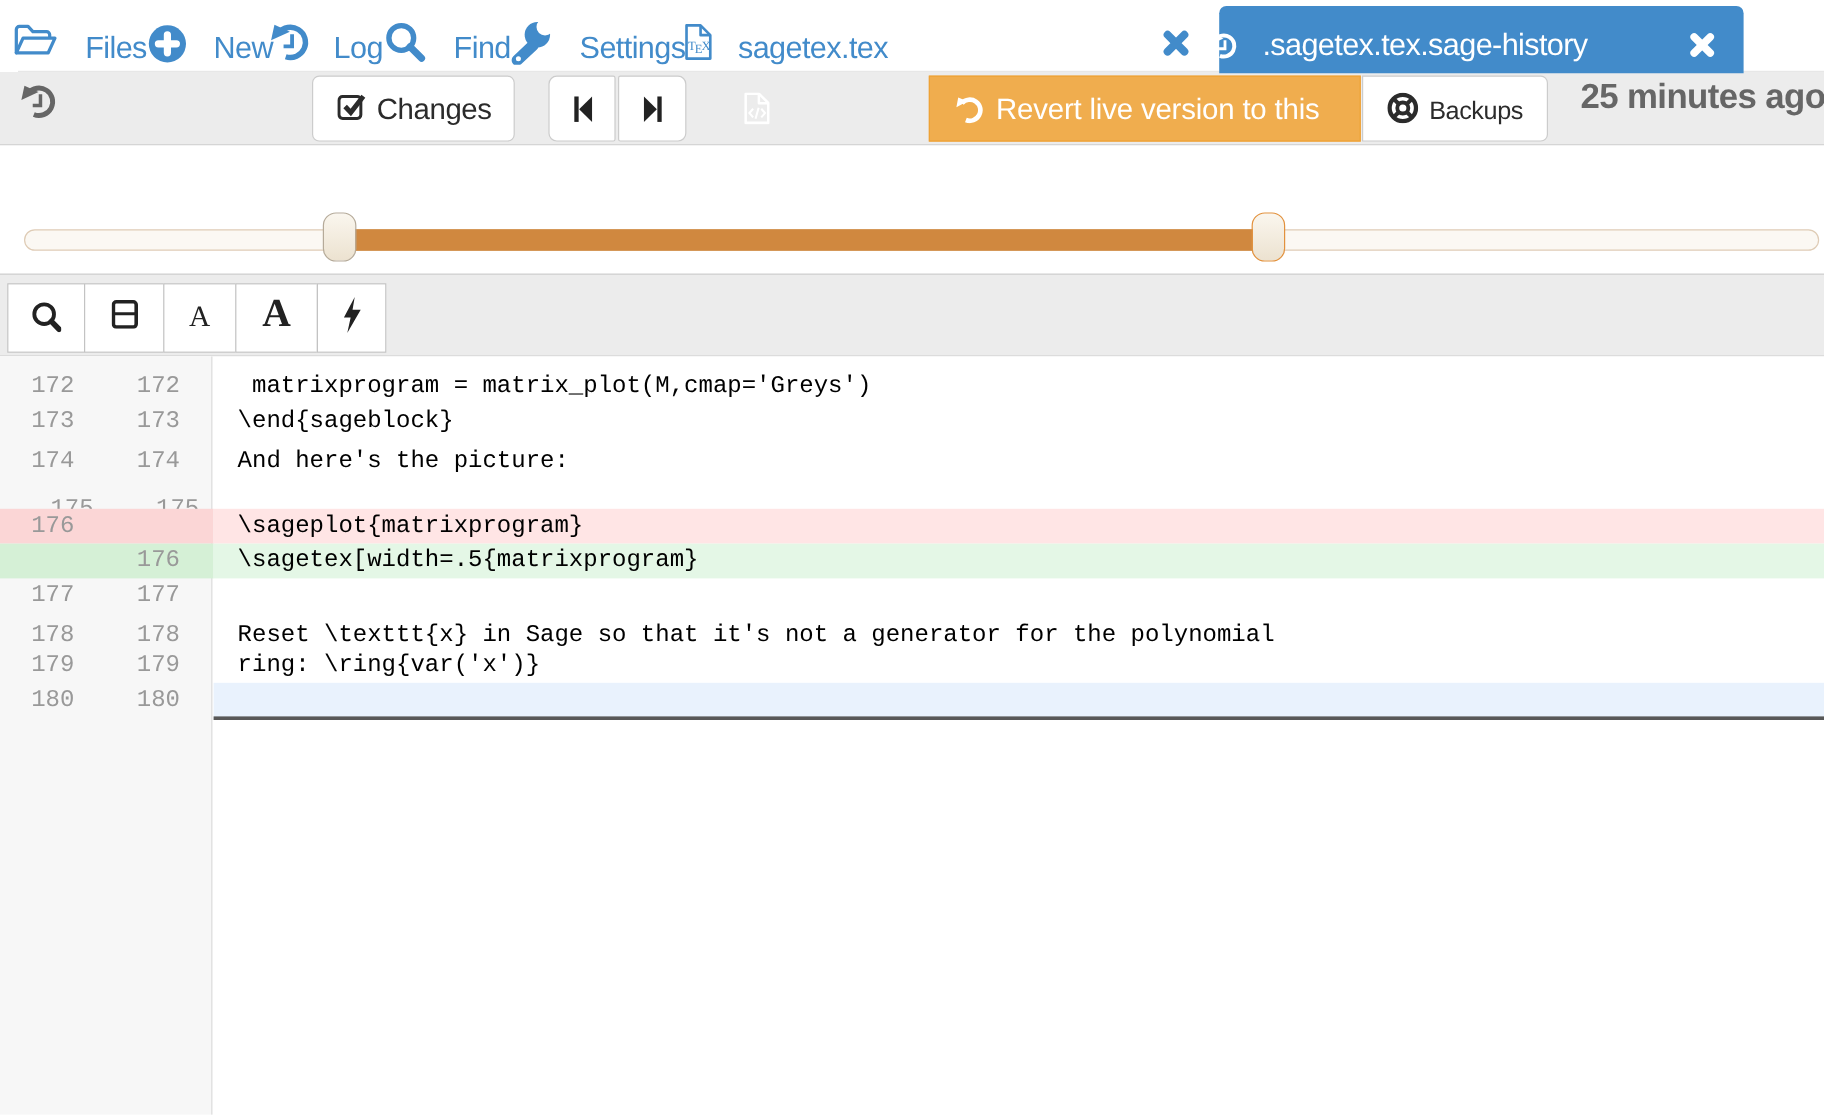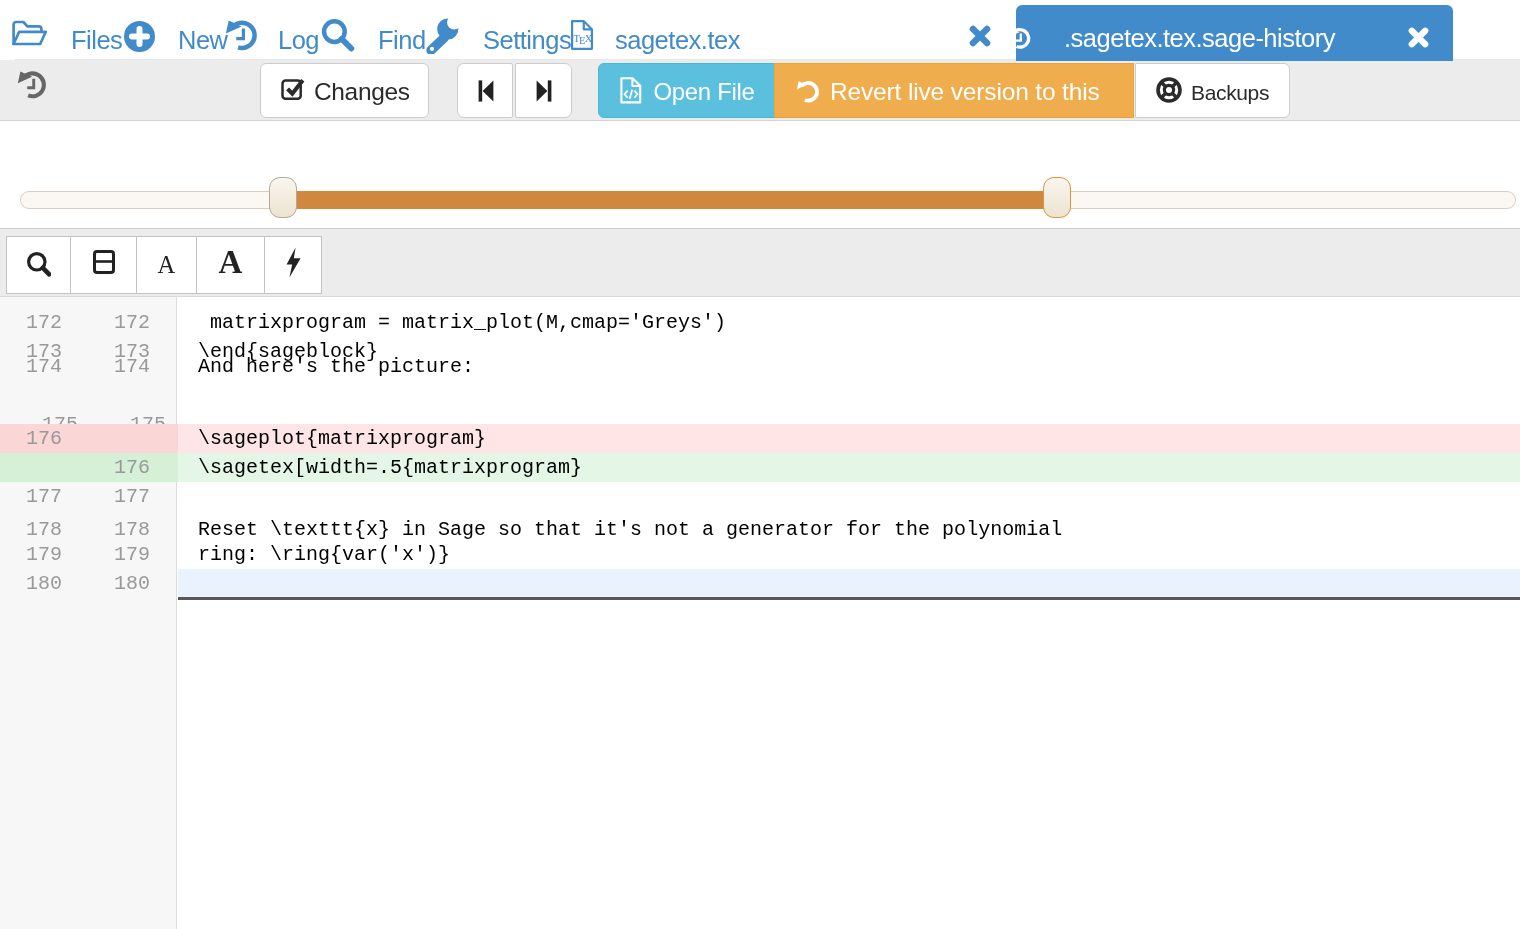--- a/index.html
+++ b/index.html
@@ -7,21 +7,21 @@
   font-family:"Liberation Sans", sans-serif; }
 #page { position:relative; width:1520px; height:929px; }
 svg { position:absolute; display:block; }
 
 
 #tabbar { position:absolute; left:15px; top:0; width:1520px; height:60px;
   background:#fff; border-bottom:1px solid #e7e7e7; }
 .navlabel { position:absolute; color:#428bca; font-size:25.5px; line-height:27px; top:27px; letter-spacing:-0.5px; white-space:nowrap; }
 #activetab { position:absolute; left:1001px; top:5px; width:437px; height:56px;
   background:#428bca; border-radius:6px 6px 0 0; z-index:3; }
-#activetab .tabtext { position:absolute; left:36px; top:20px; color:#fff; font-size:25.5px; line-height:27px; letter-spacing:-0.5px; white-space:nowrap;margin-left:12px; }
+#activetab .tabtext { position:absolute; left:36px; top:20px; color:#fff; font-size:25.5px; line-height:27px; letter-spacing:-0.5px; white-space:nowrap; }
 
 
 #ttbar { position:absolute; left:0; top:60px; width:1520px; height:61px;
   background:#ececec; border-bottom:1px solid #d5d5d5; }
 .btn { position:absolute; top:63px; height:55px; border:1px solid #ccc;
   background:#fff; border-radius:6px; color:#2b2b2b; }
 .btn .blabel { position:absolute; top:15px; font-size:24.5px; line-height:25px; letter-spacing:-0.35px; white-space:nowrap; }
 #ttl { position:absolute; left:55px; top:68.5px; color:#606060;
   font-size:33.5px; line-height:34px; font-weight:bold; letter-spacing:-0.3px; }
 #ago { position:absolute; left:1317px; top:66px; color:#666;
@@ -76,50 +76,48 @@
       <span class="tabtext">.sagetex.tex.sage-history</span>
     </div>
   </div>
 
   <div id="ttbar"></div>
   <div class="btn" id="bchanges" style="left:260px; width:169px;">
       <span class="blabel" style="left:53px;">Changes</span>
     </div>
   <div class="btn" id="bprev" style="left:457px; width:56px; border-radius:7px 2px 2px 7px;"></div>
   <div class="btn" id="bnext" style="left:515px; width:57px; border-radius:2px 7px 7px 2px;"></div>
-  <div class="btn" id="bopen" style="left:598px; width:177px; background:#5bc0de; border-color:#46b8da; border-radius:6px 0 0 6px;">
-      <span class="blabel" style="left:54.5px; color:#fff; font-size:24px;">Open File</span>
-    </div>
   <div class="btn" id="brevert" style="left:774px; width:360px; background:#f0ad4e; border-color:#eea236; border-radius:0;">
       <span class="blabel" style="left:55px; color:#fff; letter-spacing:-0.15px;">Revert live version to this</span>
     </div>
   <div class="btn" id="bbackups" style="left:1135px; width:155px; border-radius:0 6px 6px 0;padding-left:21px;">
       <span class="blabel" style="left:55px; top:16px; font-size:21px;">Backups</span>
     </div>
+  <span id="ago">25 minutes ago</span>
 
   <div id="sliderarea">
     <div id="track"></div>
     <div id="range"></div>
     <div class="handle" id="h1"></div>
     <div class="handle" id="h2"></div>
   </div>
 
   <div id="edbar">
     <div class="ebtn" id="eb1" style="left:5.5px; width:65.5px;"></div>
     <div class="ebtn" id="eb2" style="left:70px; width:67px;"></div>
     <div class="ebtn" id="eb3" style="left:136px; width:60.5px;"></div>
     <div class="ebtn" id="eb4" style="left:195.5px; width:69.5px;"></div>
     <div class="ebtn" id="eb5" style="left:264px; width:57.5px;"></div>
   </div>
 
   <div id="codearea">
     <div id="gutterbg"></div>
     <div class="crow" style="top:10.5px;"><span class="g"></span><span class="n1">172</span><span class="n2">172</span><span class="t"> matrixprogram = matrix_plot(M,cmap='Greys')</span></div>
     <div class="crow" style="top:39.5px;"><span class="g"></span><span class="n1">173</span><span class="n2">173</span><span class="t">\end{sageblock}</span></div>
-    <div class="crow" style="top:55px;text-decoration:underline;"><span class="g"></span><span class="n1">174</span><span class="n2">174</span><span class="t">And here's the picture:</span></div>
+    <div class="crow" style="top:73px;text-decoration:underline;"><span class="g"></span><span class="n1">174</span><span class="n2">174</span><span class="t">And here's the picture:</span></div>
     <div class="crow" style="top:113px;margin-left:16px;"><span class="g"></span><span class="n1">175</span><span class="n2">175</span><span class="t"></span></div>
     <div class="crow del" style="top:126.5px;"><span class="g"></span><span class="n1">176</span><span class="n2"></span><span class="t">\sageplot{matrixprogram}</span></div>
     <div class="crow add" style="top:155.5px;"><span class="g"></span><span class="n1"></span><span class="n2">176</span><span class="t">\sagetex[width=.5{matrixprogram}</span></div>
     <div class="crow" style="top:184.5px;"><span class="g"></span><span class="n1">177</span><span class="n2">177</span><span class="t"></span></div>
     <div class="crow" style="top:218px;"><span class="g"></span><span class="n1">178</span><span class="n2">178</span><span class="t">Reset \texttt{x} in Sage so that it's not a generator for the polynomial</span></div>
     <div class="crow" style="top:242.5px;"><span class="g"></span><span class="n1">179</span><span class="n2">179</span><span class="t">ring: \ring{var('x')}</span></div>
     <div class="crow act" style="top:271.5px;"><span class="g"></span><span class="n1">180</span><span class="n2">180</span><span class="t"></span></div>
   </div>
 
   <svg style="left:11px; top:19px;" width="38" height="28" viewBox="0 0 38 28">

